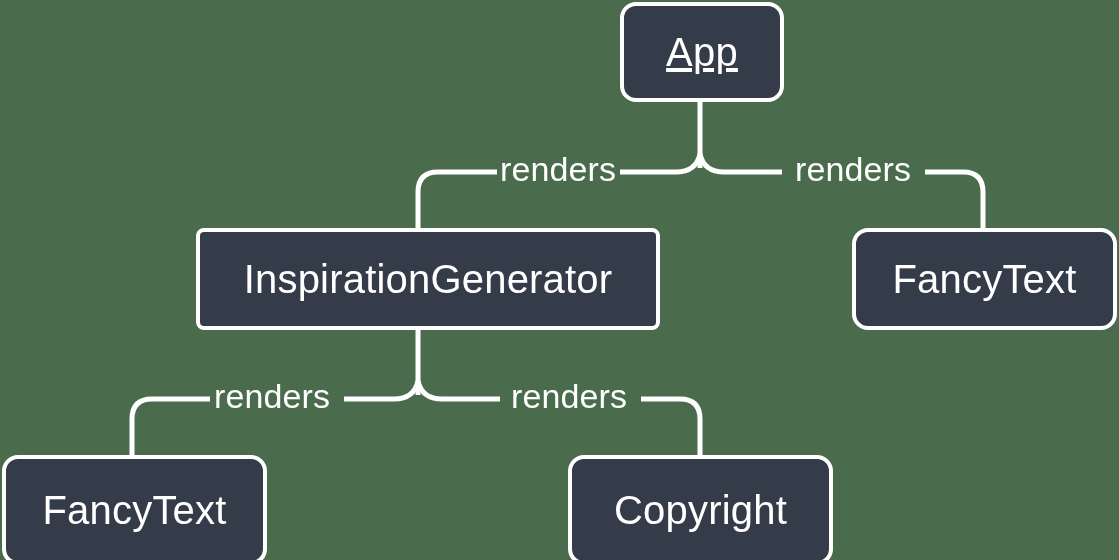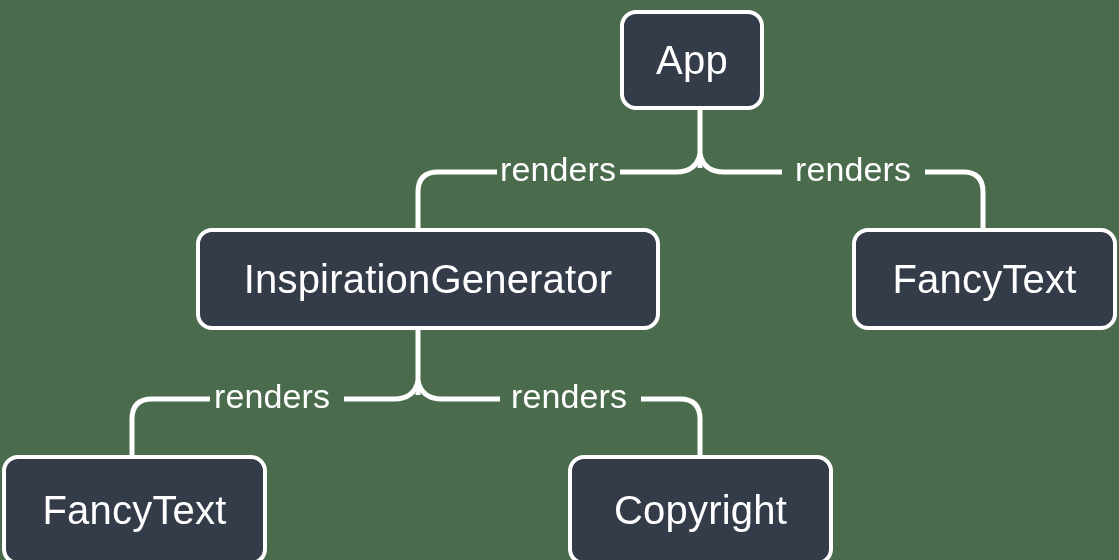--- a/index.html
+++ b/index.html
@@ -77,25 +77,25 @@
     <path d="M 394 399 q 20 0 24 -18" stroke="#ffffff" stroke-width="5" fill="none" stroke-linecap="butt"></path>
     <path d="M 442 399 q -20 0 -24 -18" stroke="#ffffff" stroke-width="5" fill="none" stroke-linecap="butt"></path>
 
     <path d="M 394 399 L 344 399" stroke="#ffffff" stroke-width="5" stroke-linecap="butt"></path>
     <path d="M 210 399 L 152 399 q -20 0 -20 20 L 132 455" stroke="#ffffff" stroke-width="5" fill="none" stroke-linecap="butt"></path>
 
     <path d="M 442 399 L 500 399" stroke="#ffffff" stroke-width="5" stroke-linecap="butt"></path>
     <path d="M 641 399 L 680 399 q 20 0 20 20 L 700 455" stroke="#ffffff" stroke-width="5" fill="none" stroke-linecap="butt"></path>
   </svg>
 
-  <div class="node" style="left:620px; top:10px; width:144px; height:100px;">
+  <div class="node" style="left:620px; top:2px; width:164px; height:100px;text-decoration:underline;">
     <span>App</span>
   </div>
 
-  <div class="node" style="left:196px; top:228px; width:464px; height:102px;">
+  <div class="node" style="left:196px; top:228px; width:464px; height:102px;border-radius:8px;">
     <span>InspirationGenerator</span>
   </div>
 
   <div class="node" style="left:852px; top:228px; width:265px; height:102px;">
     <span>FancyText</span>
   </div>
 
   <div class="node" style="left:2px; top:455px; width:265px; height:110px;">
     <span>FancyText</span>
   </div>

